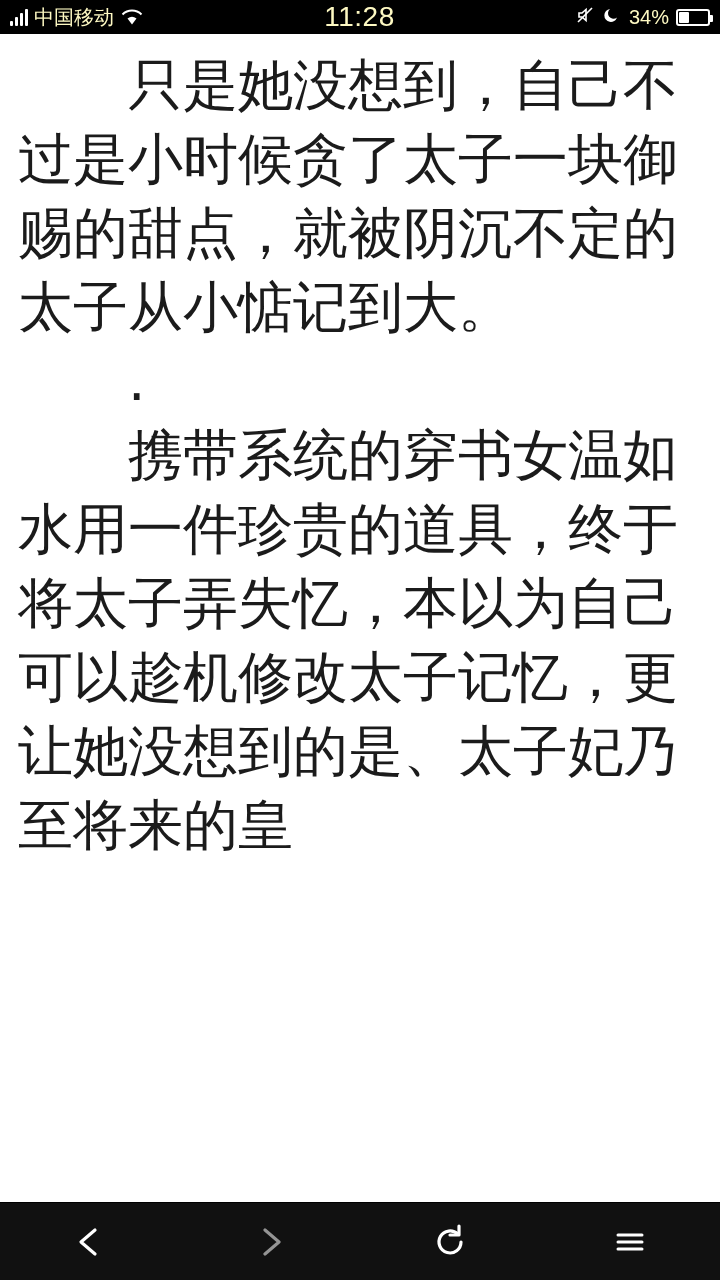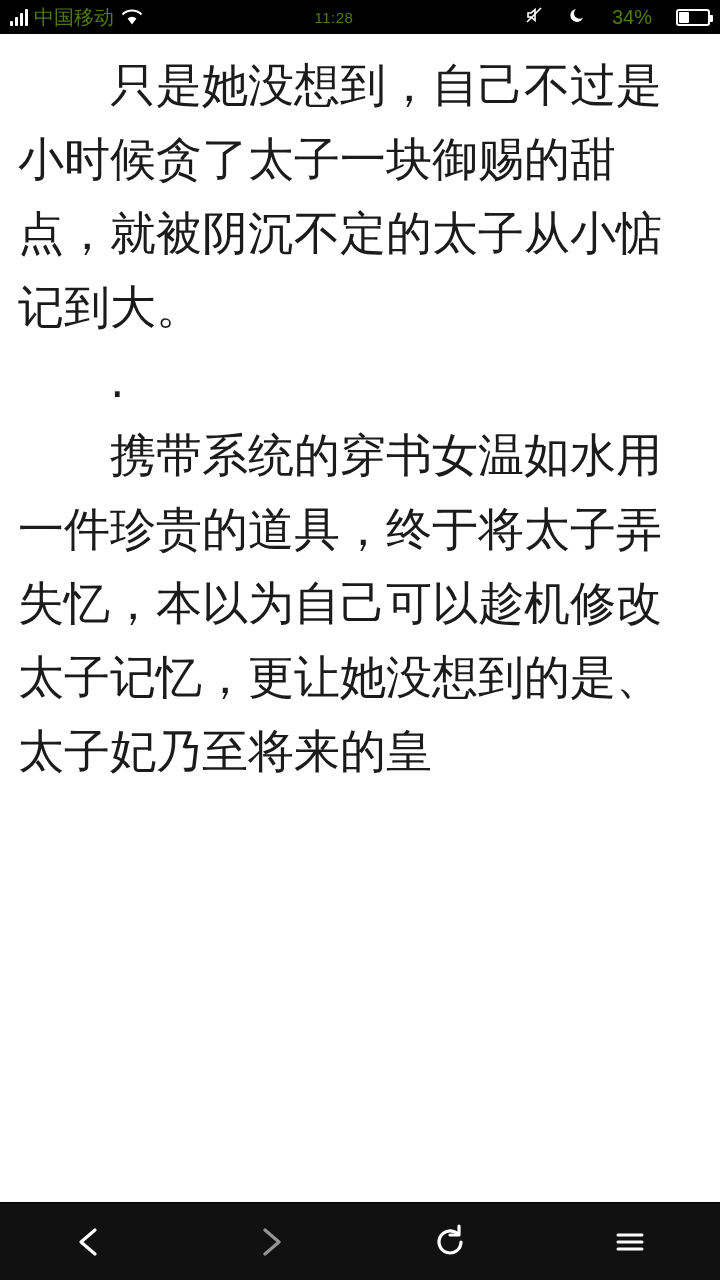--- a/index.html
+++ b/index.html
@@ -16,43 +16,43 @@
     height: 1280px;
     display: flex;
     flex-direction: column;
     background: #ffffff;
   }
 
   
   .status-bar {
     height: 34px;
     background: #000000;
-    color: #4d7c0f;
+    color: #fef9c3;
     display: flex;
     align-items: center;
     padding: 0 10px;
     font-size: 20px;
     flex: 0 0 34px;
   }
   .status-left {
     display: flex;
     align-items: center;
     gap: 6px;
     flex: 0 0 auto;
   }
   .status-center {
     flex: 1 1 auto;
     text-align: center;
-    font-size: 15px;
+    font-size: 28px;
     letter-spacing: 0.5px;
   }
   .status-right {
     display: flex;
     align-items: center;
-    gap: 24px;
+    gap: 7px;
     flex: 0 0 auto;
     font-size: 20px;
   }
   .signal-bars {
     display: inline-flex;
     align-items: flex-end;
     gap: 2px;
     height: 18px;
   }
   .signal-bars i {
@@ -95,21 +95,21 @@
 
   
   .reader {
     flex: 1 1 auto;
     background: #ffffff;
     padding: 14px 18px 0 18px;
     overflow: hidden;
   }
   .para {
     font-family: "DejaVu Sans", sans-serif;
-    font-size: 46px;
+    font-size: 55px;
     line-height: 74px;
     color: #1b1b1b;
     text-indent: 2em;
     letter-spacing: 0px;
     word-break: break-all;
   }
   .para.dot {
     text-indent: 2em;
   }
 

